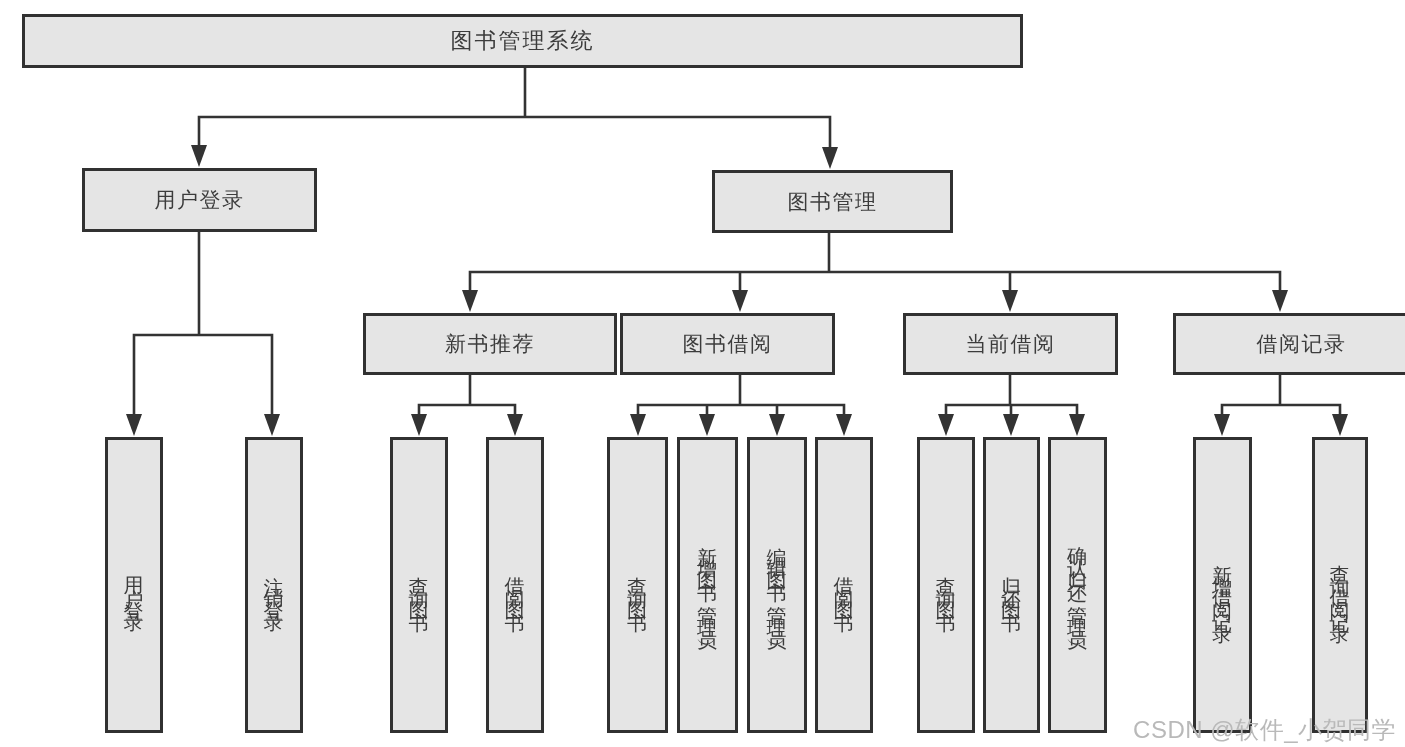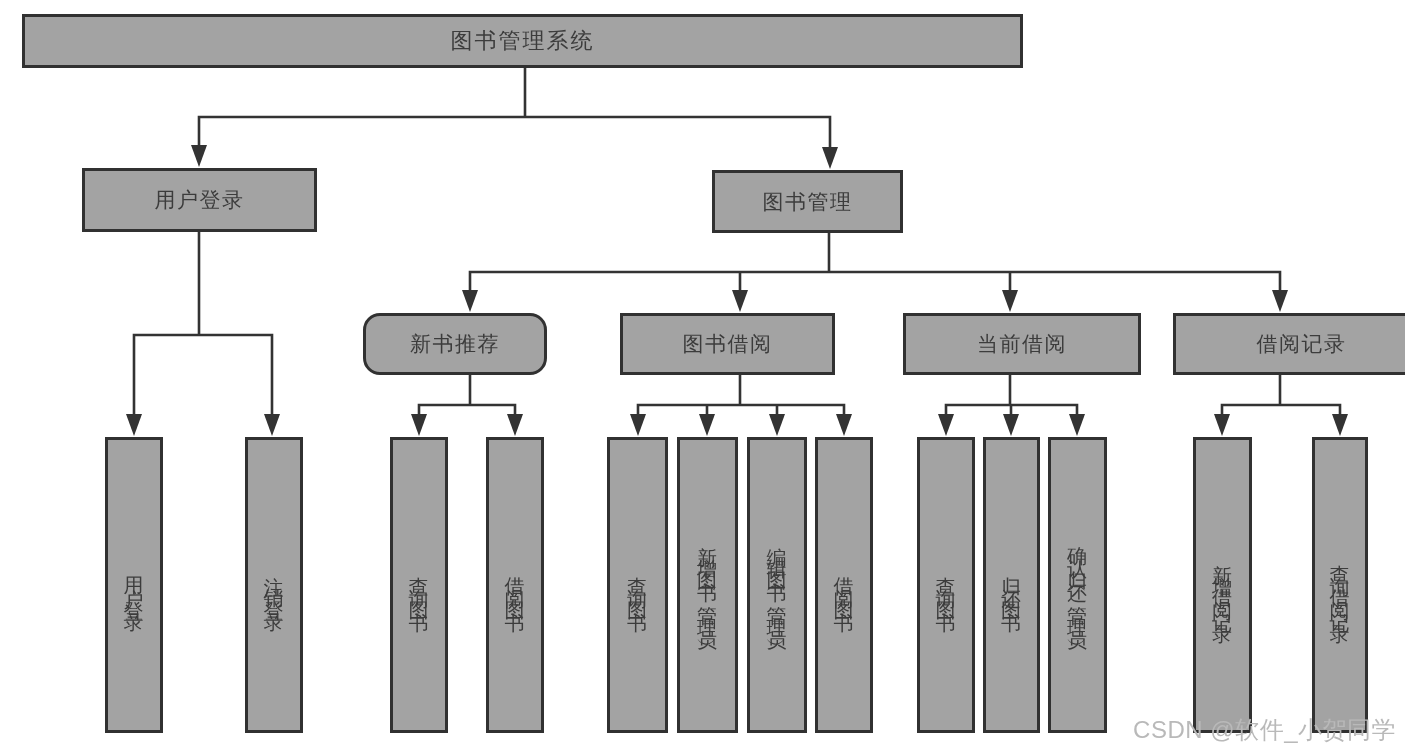--- a/index.html
+++ b/index.html
@@ -3,21 +3,21 @@
 <meta charset="utf-8">
 <style>
   html,body{margin:0;padding:0;background:#ffffff;}
   .stage{
     position:relative;width:1405px;height:747px;background:#ffffff;
     font-family:"Liberation Sans",sans-serif;color:#3c3c3c;overflow:hidden;
   }
   .wires{position:absolute;left:0;top:0;width:1405px;height:747px;}
   .node{
     position:absolute;box-sizing:border-box;border:3px solid #313131;
-    background:#a3a3a3;display:flex;align-items:center;justify-content:center;
+    background:#e5e5e5;display:flex;align-items:center;justify-content:center;
     text-align:center;
   }
   .hbox{font-size:21px;letter-spacing:1.5px;}
   .root{font-size:22px;letter-spacing:2px;}
   .vbox span{
     writing-mode:vertical-rl;text-orientation:mixed;
     font-size:20px;line-height:1.1;letter-spacing:12px;
     display:block;
   }
   .watermark{
@@ -55,25 +55,25 @@
       <polygon points="1003,414 1019,414 1011,436" fill="#333333"></polygon>
       <polygon points="1069,414 1085,414 1077,436" fill="#333333"></polygon>
       <path d="M1280 375 V405 M1222 405 H1340 M1222 405 V416 M1340 405 V416" fill="none" stroke="#333333" stroke-width="2.6" stroke-linecap="square"></path>
       <polygon points="1214,414 1230,414 1222,436" fill="#333333"></polygon>
       <polygon points="1332,414 1348,414 1340,436" fill="#333333"></polygon>
     </svg>
 
   <div class="node hbox root" style="left:22px;top:14px;width:1001px;height:54px;">图书管理系统</div>
 
   <div class="node hbox" style="left:82px;top:168px;width:235px;height:64px;">用户登录</div>
-  <div class="node hbox" style="left:712px;top:170px;width:191px;height:63px;">图书管理</div>
+  <div class="node hbox" style="left:712px;top:170px;width:241px;height:63px;">图书管理</div>
 
-  <div class="node hbox" style="left:363px;top:313px;width:184px;height:62px;border-radius:17px;">新书推荐</div>
+  <div class="node hbox" style="left:363px;top:313px;width:254px;height:62px;">新书推荐</div>
   <div class="node hbox" style="left:620px;top:313px;width:215px;height:62px;">图书借阅</div>
-  <div class="node hbox" style="left:903px;top:313px;width:238px;height:62px;">当前借阅</div>
+  <div class="node hbox" style="left:903px;top:313px;width:215px;height:62px;">当前借阅</div>
   <div class="node hbox" style="left:1173px;top:313px;width:257px;height:62px;">借阅记录</div>
 
   <div class="node vbox" style="left:105px;top:437px;width:58px;height:296px;">
       <span>用户登录</span>
     </div>
   <div class="node vbox" style="left:245px;top:437px;width:58px;height:296px;">
       <span>注销登录</span>
     </div>
 
   <div class="node vbox" style="left:390px;top:437px;width:58px;height:296px;">

